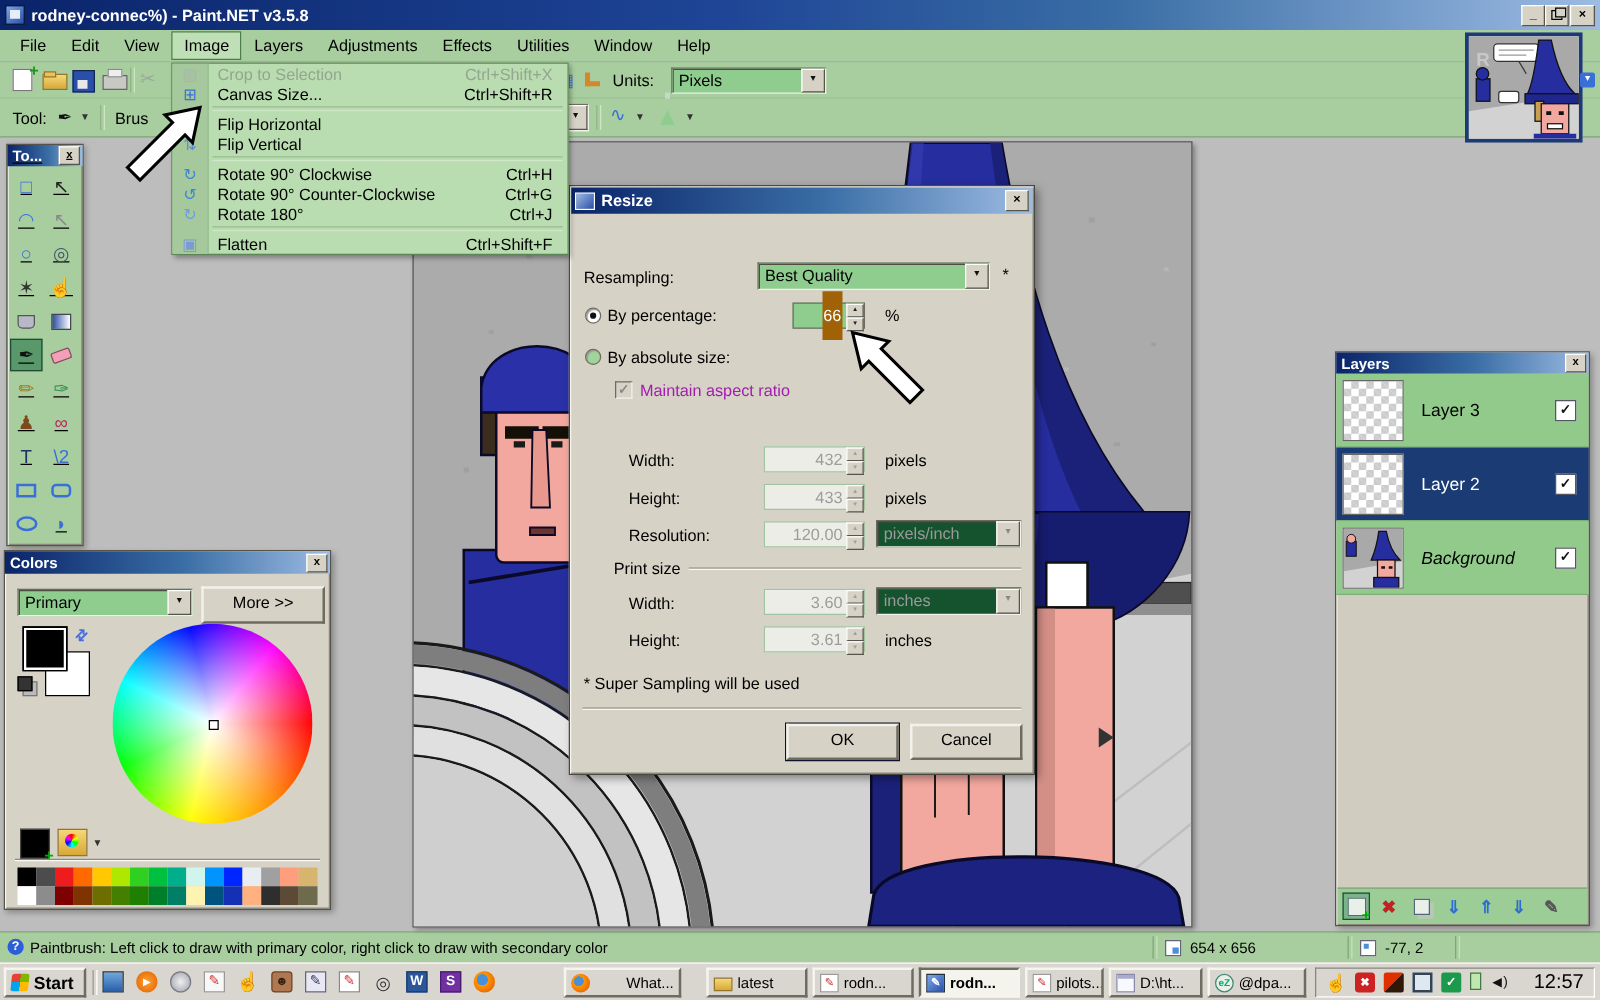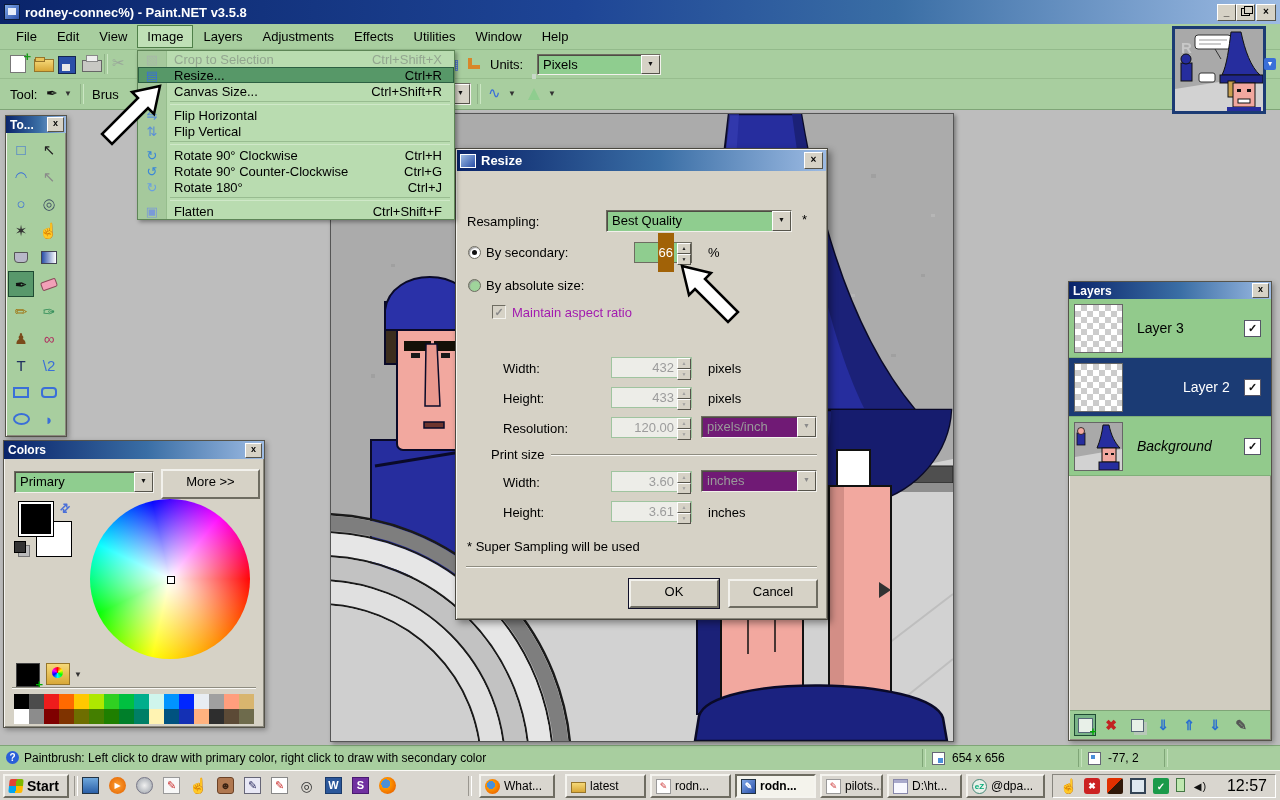--- a/index.html
+++ b/index.html
@@ -33,21 +33,21 @@
   .ic-print{left:82px;top:10px;width:18px;height:10px;background:#C8C8C4;border:1px solid #666;}
   .ic-print::before{content:"";position:absolute;left:3px;top:-6px;width:10px;height:5px;background:#EEE;border:1px solid #888;}
   .ic-cut{left:112px;top:4px;font-size:15px;color:#9AA89A;}
   .glyph-ico{position:absolute;font-size:14px;line-height:1;}
   .ruler-ico{position:absolute;width:12px;height:11px;border-left:4px solid #D8862A;border-bottom:4px solid #D8862A;box-sizing:border-box;}
   .combo{display:flex;align-items:stretch;background:#8FCD8F;border:1px solid;border-color:#6E6C61 #F2F1EC #F2F1EC #6E6C61;
     box-shadow:inset 1px 1px 0 #4E4C44;box-sizing:border-box;}
   .combo .cval{flex:1;padding:2px 5px;font-size:13px;white-space:nowrap;overflow:hidden;}
   .combo .cbtn{width:17px;background:#D6D2C6;border:1px solid;border-color:#FFF #56544B #56544B #FFF;
     font-size:7px;text-align:center;line-height:16px;color:#111;}
-  .combo.dis{background:#701a75;color:#9A9A9A;}
+  .combo.dis{background:#14532d;color:#9A9A9A;}
   .combo.dis .cbtn{color:#8A8A8A;}
   .flask{position:absolute;width:0;height:0;border-left:6px solid transparent;border-right:6px solid transparent;border-bottom:12px solid #8FCD8F;}
   .flask::after{content:"";position:absolute;left:-2px;top:-14px;width:4px;height:5px;background:#C8D8C8;}
   
   .imenu{position:absolute;left:137px;top:50px;width:318px;background:#B9DCB0;border:1px solid #5E8557;
     box-shadow:2px 2px 4px rgba(0,0,0,.35);z-index:40;box-sizing:border-box;}
   .imenu::before{content:"";position:absolute;left:0;top:0;bottom:0;width:28px;background:#A5C99C;border-right:1px solid #96BE8D;}
   .mi{position:relative;height:16px;display:flex;align-items:center;font-size:13px;}
   .mi .mi-ico{width:28px;text-align:center;font-size:13px;z-index:1;}
   .mi .mi-lab{padding-left:8px;z-index:1;}
@@ -56,21 +56,21 @@
   .mi.dis{color:#93A690;}
   .msep{height:2px;margin:2px 4px 2px 32px;border-top:1px solid #98BC90;border-bottom:1px solid #CFE8C8;}
   
   .panel{position:absolute;background:#D6D2C6;border:1px solid #55534A;
     box-shadow:inset 1px 1px 0 #F5F4EF,inset -1px -1px 0 #8A887D,2px 2px 5px rgba(0,0,0,.3);z-index:20;box-sizing:border-box;}
   .ptitle{height:17px;background:linear-gradient(90deg,#0A246A 0%,#3A6EA5 55%,#9DBBE3 100%);
     color:#fff;font-weight:bold;font-size:12px;display:flex;align-items:center;padding:0 2px 0 4px;}
   .pclose{margin-left:auto;width:15px;height:13px;background:#D6D2C6;border:1px solid;border-color:#FFF #56544B #56544B #FFF;
     font-size:9px;line-height:11px;text-align:center;font-weight:bold;color:#000;}
   
-  #tools-panel{left:5px;top:115px;width:62px;height:322px;background:#A8CE9F;}
+  #tools-panel{left:5px;top:115px;width:62px;height:322px;background:#A8CE9F;text-decoration:underline;}
   #tools-grid{display:grid;grid-template-columns:26px 26px;padding:3px 2px;row-gap:1px;column-gap:2px;}
   .tool{width:26px;height:26px;display:flex;align-items:center;justify-content:center;border:1px solid transparent;box-sizing:border-box;}
   .tool.sel{background:#58986B;border-color:#1F4A33;}
   .tglyph{font-size:15px;line-height:1;}
   .tbox{display:inline-block;box-sizing:border-box;}
   .tbox.bucket{width:14px;height:11px;background:#B8B8C8;border:1px solid #555;border-radius:0 0 4px 4px;}
   .tbox.grad{width:16px;height:13px;border:1px solid #445;background:linear-gradient(90deg,#2A4FA8,#FFF);}
   .tbox.eraser{width:16px;height:9px;background:#F2A0B8;border:1px solid #8A4A5A;transform:rotate(-20deg);border-radius:2px;}
   .tbox.shape-rect{width:16px;height:11px;border:2px solid #3A6FD8;}
   .tbox.shape-round{width:16px;height:11px;border:2px solid #3A6FD8;border-radius:4px;}
@@ -80,21 +80,21 @@
   .sw{width:15px;height:15px;}
   #swatch-grid{position:absolute;left:10px;top:253px;display:grid;grid-template-columns:repeat(16,15px);}
   #color-wheel{position:absolute;left:86px;top:58px;width:160px;height:160px;border-radius:50%;
     background:radial-gradient(circle,#FFF 0%,rgba(255,255,255,0) 72%),
     conic-gradient(from 90deg,#F00,#F80,#FF0,#0F0,#0FF,#00F,#F0F,#F00);}
   .wheel-marker{position:absolute;left:77px;top:77px;width:6px;height:6px;background:#FFF;border:1px solid #000;}
   .etched{border-top:1px solid #8E8C80;border-bottom:1px solid #FAF9F5;height:0;}
   
   #layers-panel{left:1068px;top:281px;width:204px;height:460px;background:#D0CCC0;}
   #layers-list .lrow{position:relative;height:58px;background:#92CA8C;border-bottom:1px solid #7FAF79;display:flex;align-items:center;}
-  #layers-list .lrow.sel{background:#1B3B74;color:#FFF;gap:46px;}
+  #layers-list .lrow.sel{background:#1B3B74;color:#FFF;}
   .lthumb{width:47px;height:47px;margin-left:5px;border:1px solid #666;background:#FFF;flex:none;box-sizing:content-box;}
   .checker{background-image:linear-gradient(45deg,#CCC 25%,transparent 25%,transparent 75%,#CCC 75%),
     linear-gradient(45deg,#CCC 25%,transparent 25%,transparent 75%,#CCC 75%);
     background-size:12px 12px;background-position:0 0,6px 6px;background-color:#FFF;}
   .lname{margin-left:14px;font-size:14px;}
   .lcheck{position:absolute;right:10px;top:21px;width:15px;height:15px;background:#FFF;border:1px solid #556;
     font-size:11px;font-weight:bold;text-align:center;line-height:14px;color:#111;}
   #layers-toolbar{position:absolute;left:1px;right:1px;bottom:1px;height:28px;background:#9CCD96;
     border-top:1px solid #7FA577;display:flex;align-items:center;gap:4px;padding-left:4px;}
   .lt-btn{width:22px;height:22px;display:flex;align-items:center;justify-content:center;font-size:14px;font-weight:bold;}
@@ -546,25 +546,20 @@
         </div>
       </div>
   </div>
 
   <div class="imenu" id="image-menu">
       <div class="mi dis">
         <span class="mi-ico" style="color: rgb(168, 184, 168);">▧</span>
         <span class="mi-lab">Crop to Selection</span>
         <span class="mi-sc">Ctrl+Shift+X</span>
       </div>
-      <div class="mi hl">
-        <span class="mi-ico" style="color: rgb(58, 111, 216);">▤</span>
-        <span class="mi-lab">Resize...</span>
-        <span class="mi-sc">Ctrl+R</span>
-      </div>
       <div class="mi">
         <span class="mi-ico" style="color: rgb(58, 111, 216);">⊞</span>
         <span class="mi-lab">Canvas Size...</span>
         <span class="mi-sc">Ctrl+Shift+R</span>
       </div>
       <div class="msep"></div>
       <div class="mi">
         <span class="mi-ico" style="color: rgb(90, 143, 216);">⇋</span>
         <span class="mi-lab">Flip Horizontal</span>
         <span class="mi-sc"></span>
@@ -604,21 +599,21 @@
       <span>Resize</span>
       <span class="pclose" style="margin-left:auto;width:17px;height:15px;font-size:10px;line-height:13px;">×</span>
     </div>
     <span class="abs" style="left:11px;top:65px;">Resampling:</span>
     <span class="combo" style="left:150px;top:61px;width:186px;height:22px;position:absolute;">
       <span class="cval">Best Quality</span>
       <span class="cbtn">▼</span>
     </span>
     <span class="abs" style="left:346px;top:63px;">*</span>
     <span class="radio on" style="left:12px;top:97px;"></span>
-    <span class="abs" style="left:30px;top:96px;">By secondary:</span>
+    <span class="abs" style="left:30px;top:96px;">By percentage:</span>
     <span class="spin" style="left:178px;top:93px;width:58px;">
       <span class="sval"><span class="selhl">66</span></span>
       <span class="sud">
           <i>▲</i>
           <i>▼</i>
         </span>
     </span>
     <span class="abs" style="left:252px;top:96px;">%</span>
     <span class="radio green" style="left:12px;top:130px;"></span>
     <span class="abs" style="left:30px;top:129px;">By absolute size:</span>
@@ -717,21 +712,21 @@
         <span class="ql messenger" style="left: 217px;">☻</span>
         <span class="ql tablet" style="left: 244px;">✎</span>
         <span class="ql image-editor" style="left: 271px;">✎</span>
         <span class="ql magnifier" style="left: 298px;">◎</span>
         <span class="ql word" style="left: 325px;">W</span>
         <span class="ql s-app" style="left: 352px;">S</span>
         <span class="ql firefox" style="left: 379px;"></span>
       </div>
     <span class="vsep" style="left:468px;top:5px;border-left-color:#9a9790;border-right-color:#fff;"></span>
     <div id="tb-buttons">
-        <div class="tbtn" style="left: 479px; width: 76px;">
+        <div class="tbtn" style="left: 451px; width: 94px; justify-content: space-between;">
           <span class="tbi firefox"></span>
           <span>What...</span>
         </div>
         <div class="tbtn" style="left: 565px; width: 81px;">
           <span class="tbi folder"></span>
           <span>latest</span>
         </div>
         <div class="tbtn" style="left: 650px; width: 81px;">
           <span class="tbi paint">✎</span>
           <span>rodn...</span>

